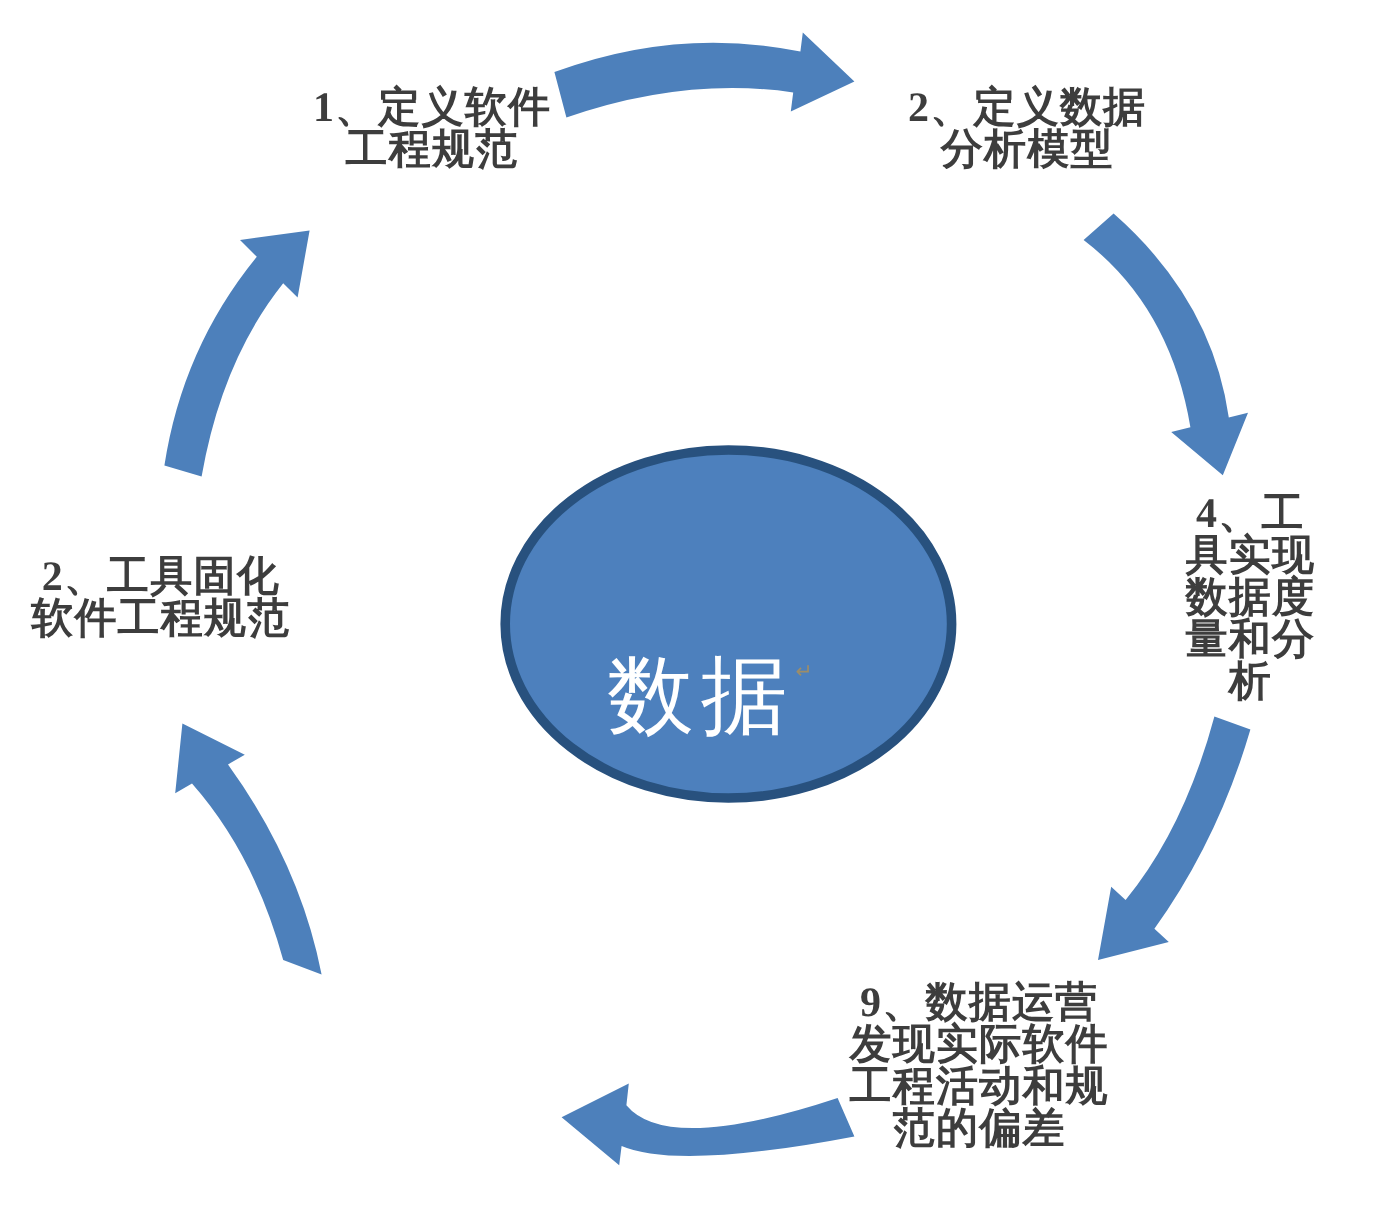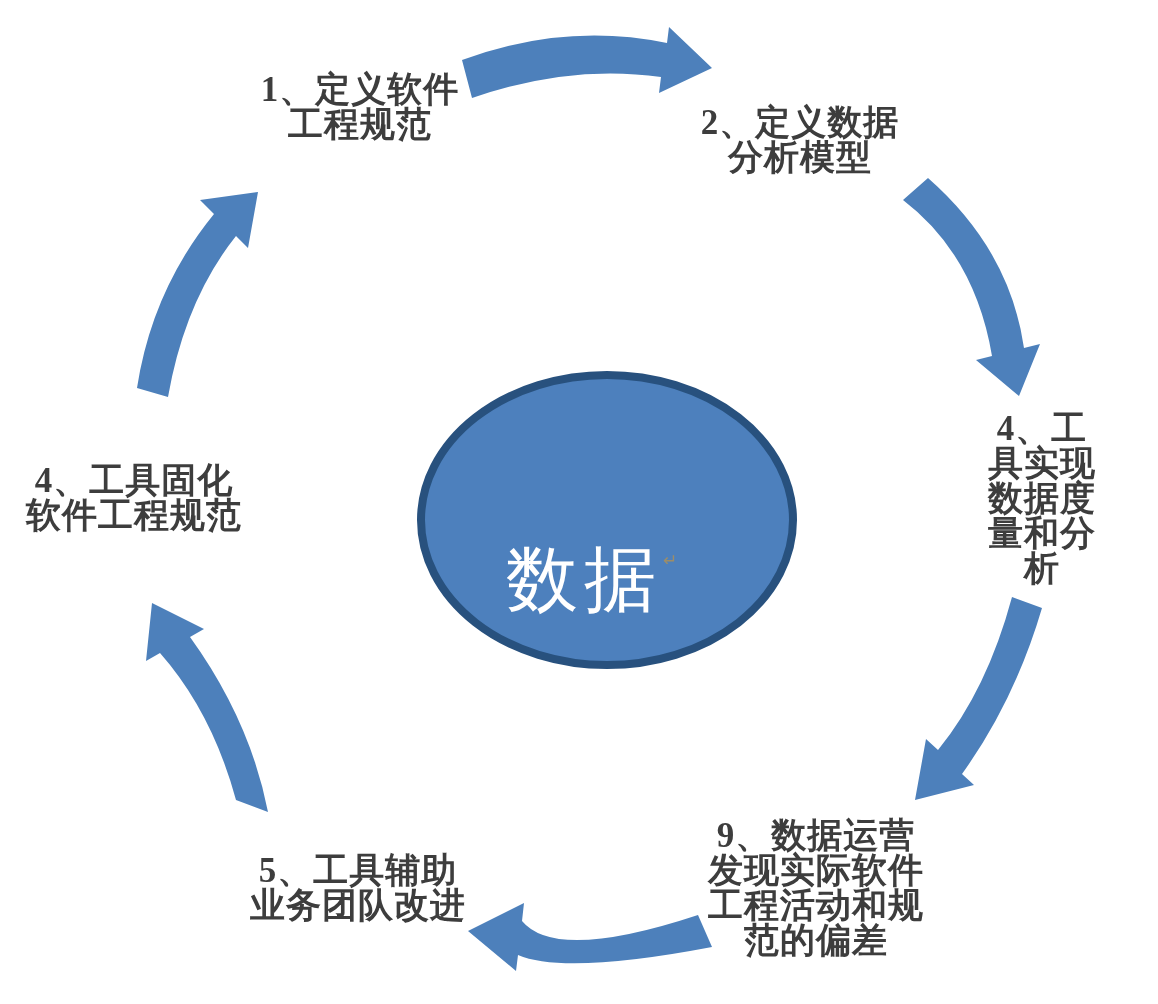--- a/index.html
+++ b/index.html
@@ -56,21 +56,21 @@
   .paragraph-mark {
     position: absolute;
     left: 663px;
     top: 550px;
     font-size: 17px;
     color: #9d8d68;
     font-family: "DejaVu Sans", sans-serif;
   }
   
   .step-1 { left: 360px;  top: 107px; }
-  .step-2 { left: 800px;  top: 107px; margin-top: 33px; }
+  .step-2 { left: 856px;  top: 107px; }
   .step-3 { left: 1042px; top: 498px; }
   .step-4 { left: 816px;  top: 888px; }
   .step-5 { left: 358px;  top: 888px; }
   .step-6 { left: 134px;  top: 498px; }
 </style>
 </head>
 <body>
 
 <div class="canvas">
 
@@ -90,21 +90,19 @@
 工程规范</div>
   <div class="step-label step-2">2、定义数据
 分析模型</div>
   <div class="step-label step-3">4、工具实现
 数据度量和分
 析</div>
   <div class="step-label step-4">9、数据运营
 发现实际软件
 工程活动和规
 范的偏差</div>
-  <div class="step-label step-5">5、工具辅助
-业务团队改进</div>
-  <div class="step-label step-6">4、工具固化
+  <div class="step-label step-6">2、工具固化
 软件工程规范</div>
 
   <div class="center-label">数据</div>
   <div class="paragraph-mark">↵</div>
 
 </div>
 
 </body></html>

